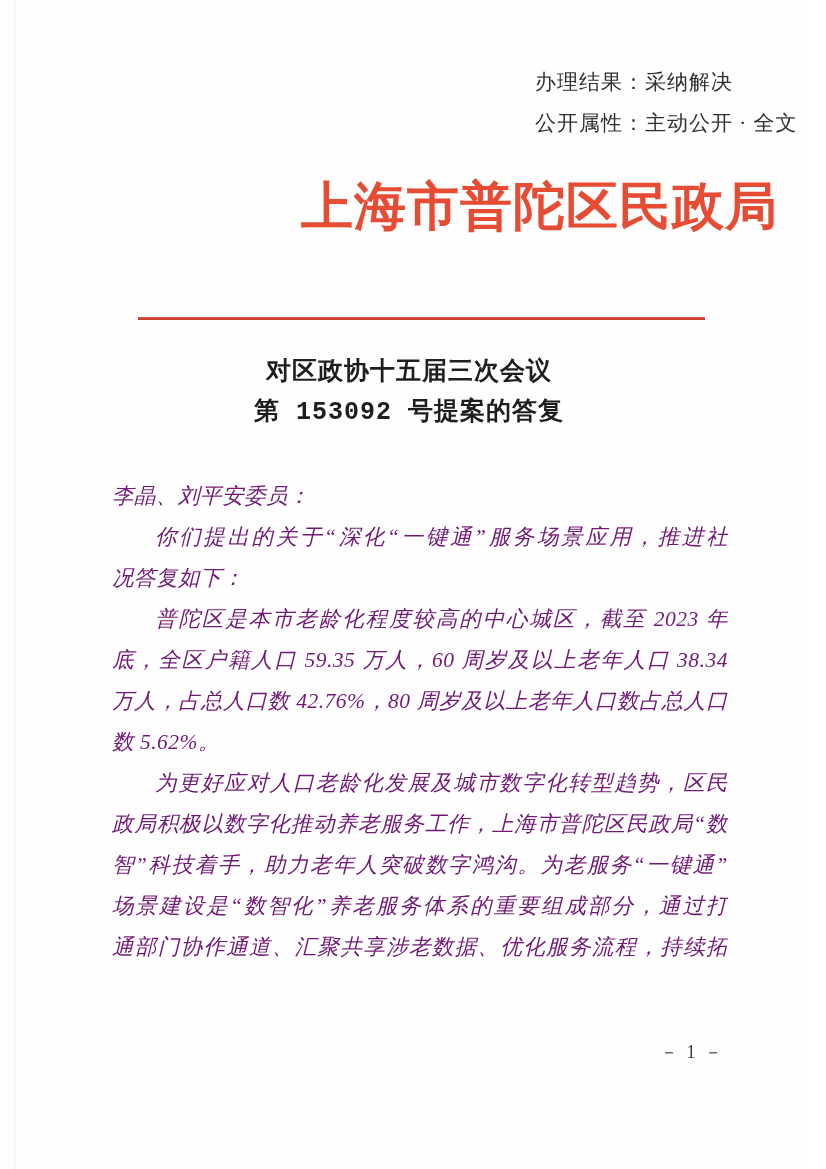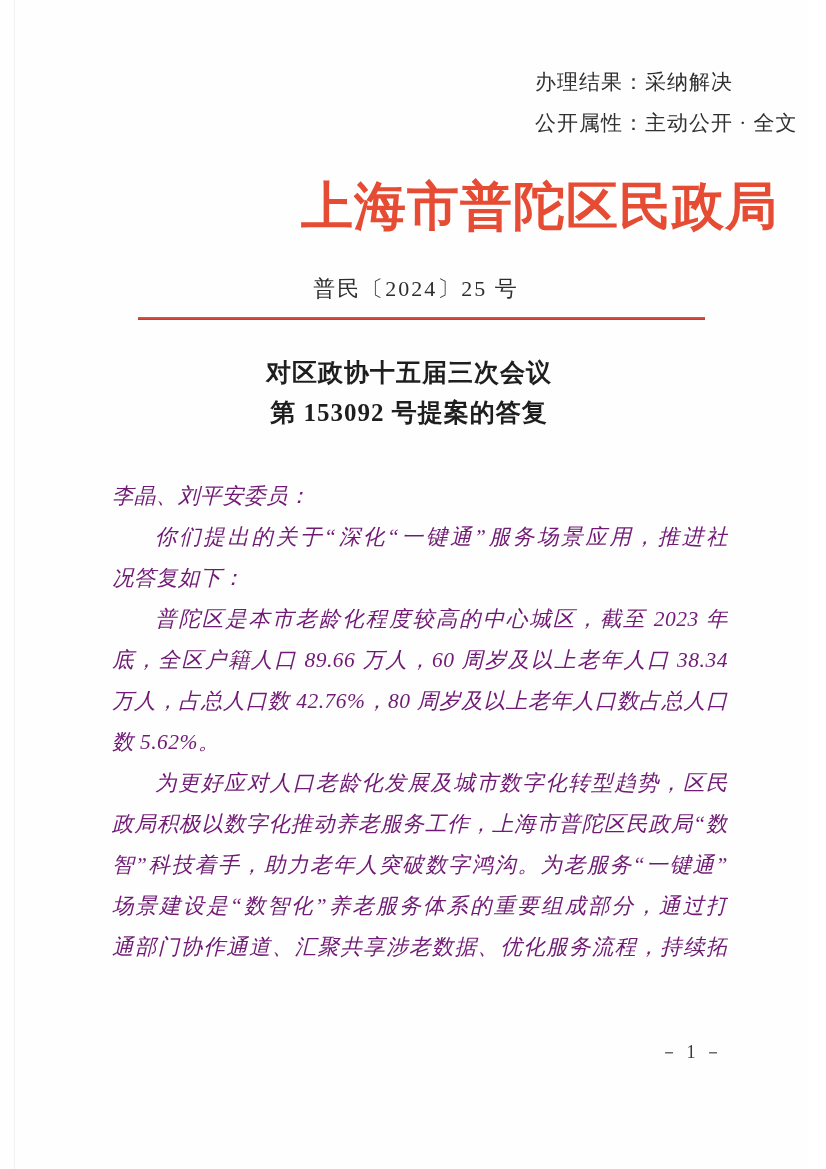--- a/index.html
+++ b/index.html
@@ -76,20 +76,21 @@
     left: 10px;
     right: 0;
     top: 353px;
     text-align: center;
     font-size: 25px;
     font-weight: bold;
     line-height: 40px;
     letter-spacing: 1px;
     color: #1e1e1e;
     white-space: nowrap;
+    font-family: Liberation Mono, monospace;
   }
   
   .bodytext {
     position: absolute;
     left: 112px;
     top: 476px;
     width: 616px;
     font-size: 21.5px;
     color: #701a75;
     letter-spacing: 0.5px;
@@ -131,35 +132,34 @@
     <div class="meta-line">
       <span>办理结果：</span><span>采纳解决</span>
     </div>
     <div class="meta-line">
       <span>公开属性：</span><span>主动公开 · 全文</span>
     </div>
   </div>
 
   <h1 class="agency">上海市普陀区民政局</h1>
 
-  <div class="docno">普民〔2024〕25 号</div>
 
   <div class="redline"></div>
 
   <div class="subject">
     <div>对区政协十五届三次会议</div>
     <div>第 153092 号提案的答复</div>
   </div>
 
   <div class="bodytext">
       <div class="body-line para-end">李晶、刘平安委员：</div>
       <div class="body-line indent">你们提出的关于“深化“一键通”服务场景应用，推进社</div>
       <div class="body-line para-end">况答复如下：</div>
       <div class="body-line indent">普陀区是本市老龄化程度较高的中心城区，截至 2023 年</div>
-      <div class="body-line">底，全区户籍人口 89.66 万人，60 周岁及以上老年人口 38.34</div>
+      <div class="body-line">底，全区户籍人口 59.35 万人，60 周岁及以上老年人口 38.34</div>
       <div class="body-line">万人，占总人口数 42.76%，80 周岁及以上老年人口数占总人口</div>
       <div class="body-line para-end">数 5.62%。</div>
       <div class="body-line indent">为更好应对人口老龄化发展及城市数字化转型趋势，区民</div>
       <div class="body-line">政局积极以数字化推动养老服务工作，上海市普陀区民政局“数</div>
       <div class="body-line">智”科技着手，助力老年人突破数字鸿沟。为老服务“一键通”</div>
       <div class="body-line">场景建设是“数智化”养老服务体系的重要组成部分，通过打</div>
       <div class="body-line">通部门协作通道、汇聚共享涉老数据、优化服务流程，持续拓</div>
     </div>
 
   <div class="pageno">－ 1 －</div>

